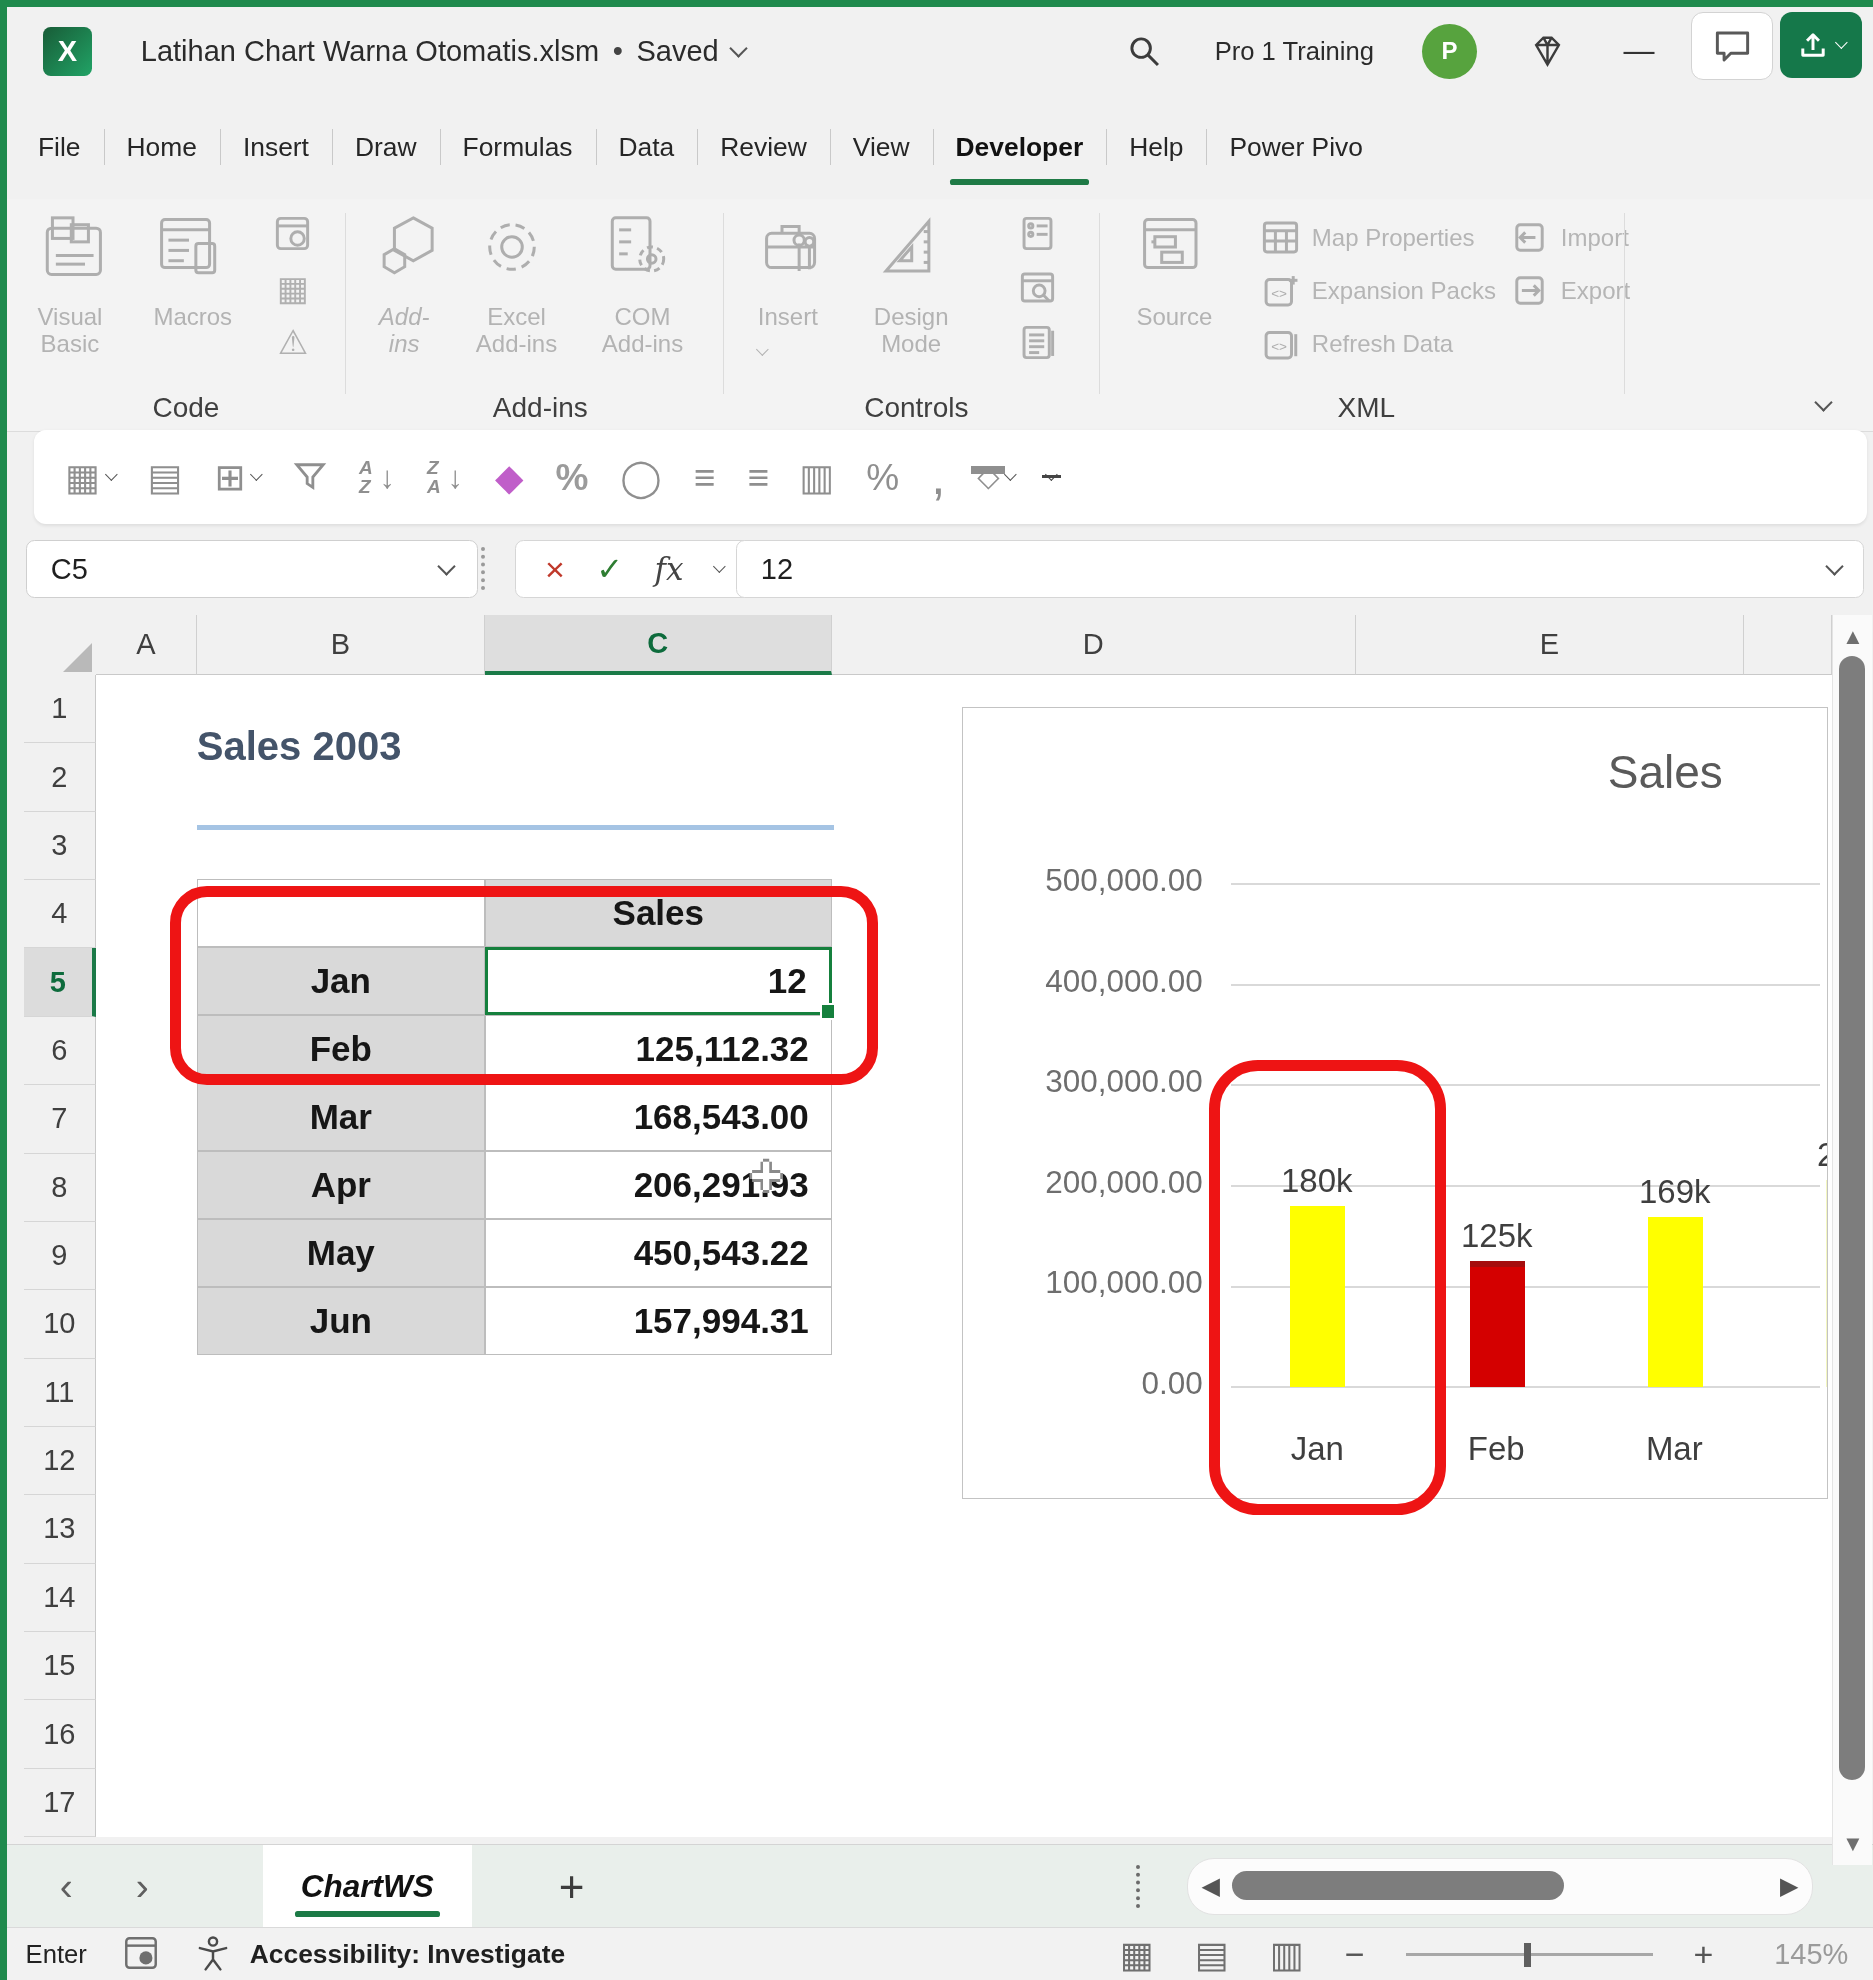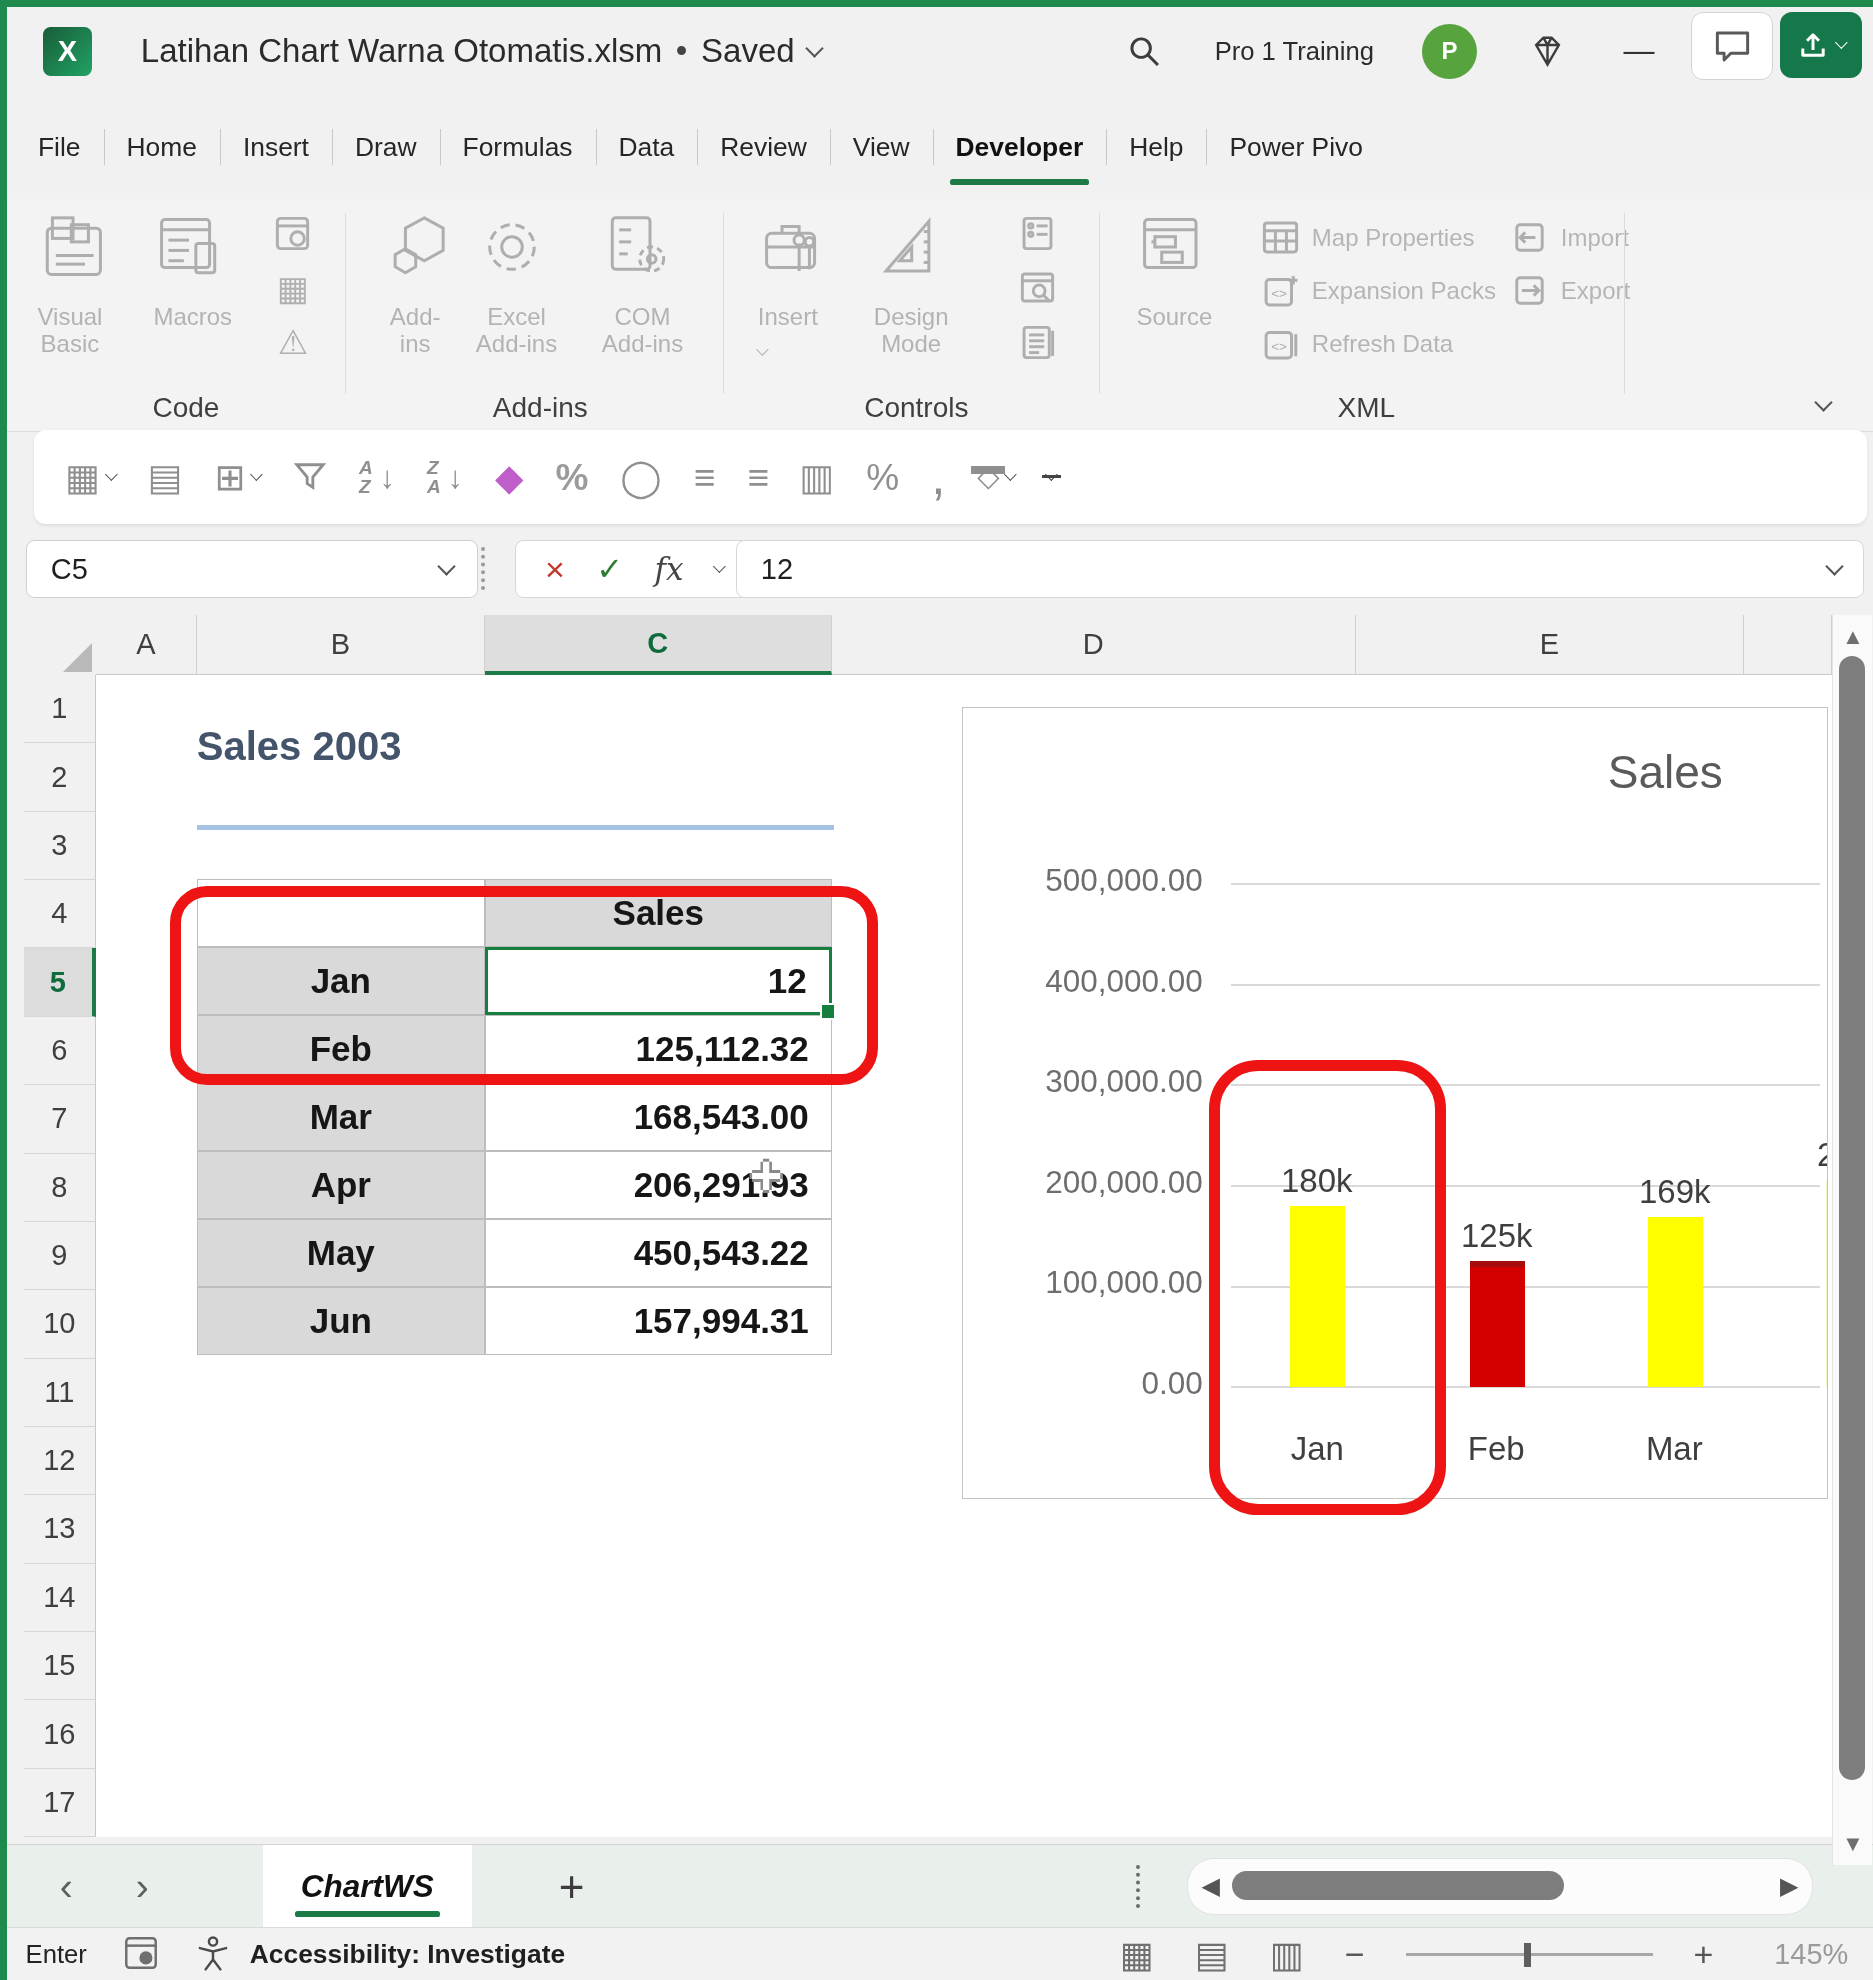--- a/index.html
+++ b/index.html
@@ -6,21 +6,21 @@
   #app{position:relative;width:1874px;height:1980px;background:#f1f1f1;
        font-family:"Liberation Sans",sans-serif;overflow:hidden;color:#1f1f1f;}
   .edge-top{position:absolute;left:0;top:0;width:100%;height:6.8px;background:#1f8a4d;z-index:50;}
   .edge-left{position:absolute;left:0;top:0;width:6.8px;height:100%;background:#1f8a4d;z-index:50;}
 
   
   .titlebar{position:absolute;left:6.8px;top:6.8px;right:0;height:89px;display:flex;align-items:center;background:#f1f1f1;}
   .xl-icon{width:49px;height:49px;margin-left:36px;border-radius:7.7px;
            background:linear-gradient(135deg,#185c37,#21a366);
            display:flex;align-items:center;justify-content:center;color:#fff;font-weight:700;font-size:29px;}
-  .doc-title{margin-left:49px;font-size:33px;color:#2b2b2b;display:flex;align-items:center;gap:13.6px;}
+  .doc-title{margin-left:49px;font-size:29px;color:#2b2b2b;display:flex;align-items:center;gap:13.6px;}
   .doc-title .sep{color:#444;}
   .tb-right{margin-left:auto;display:flex;align-items:center;gap:48px;margin-right:29px;}
   .tb-btn{display:flex;align-items:center;justify-content:center;width:44px;height:44px;color:#3c3c3c;}
   .account{font-size:25.6px;color:#2b2b2b;}
   .avatar{width:55px;height:55px;border-radius:50%;background:#57a33e;color:#fff;
           display:flex;align-items:center;justify-content:center;font-size:24px;font-weight:700;}
   .glyph-min{font-size:31px;color:#333;}
   .box-max{width:25.6px;height:25.6px;border:2.6px solid #3c3c3c;border-radius:5.1px;}
   .glyph-close{font-size:37px;color:#333;}
   .chev{display:inline-block;width:11px;height:11px;border-right:2.6px solid #555;border-bottom:2.6px solid #555;transform:rotate(45deg);margin-top:-5.1px;}
@@ -250,21 +250,21 @@
             </svg>
         </div>
         <div class="smallitem">▦</div>
         <div class="smallitem">⚠</div>
       </div>
       <div class="glabel">Code</div>
     </div>
     <div class="gsep" style="left:338px;"></div>
 
     <div class="rgroup" style="left:351px;width:365px;">
-      <div class="bigbtn" style="left:32px;width:95px;">
+      <div class="bigbtn" style="left:21px;width:95px;font-style:italic;">
         <svg class="ric" width="72" height="72" viewBox="0 0 84 84">
             <path d="M40 8 l22 12 v26 l-22 12 l-22 -12 v-26 z"></path>
             <path d="M18 44 l12 7 v14 l-12 7 l-12 -7 v-14 z"></path>
           </svg>
         <div class="blab">Add-
 ins</div>
       </div>
       <div class="bigbtn" style="left:118px;width:119px;">
         <svg class="ric" width="72" height="72" viewBox="0 0 84 84">
             <circle cx="42" cy="42" r="26" stroke-dasharray="11 7"></circle>

